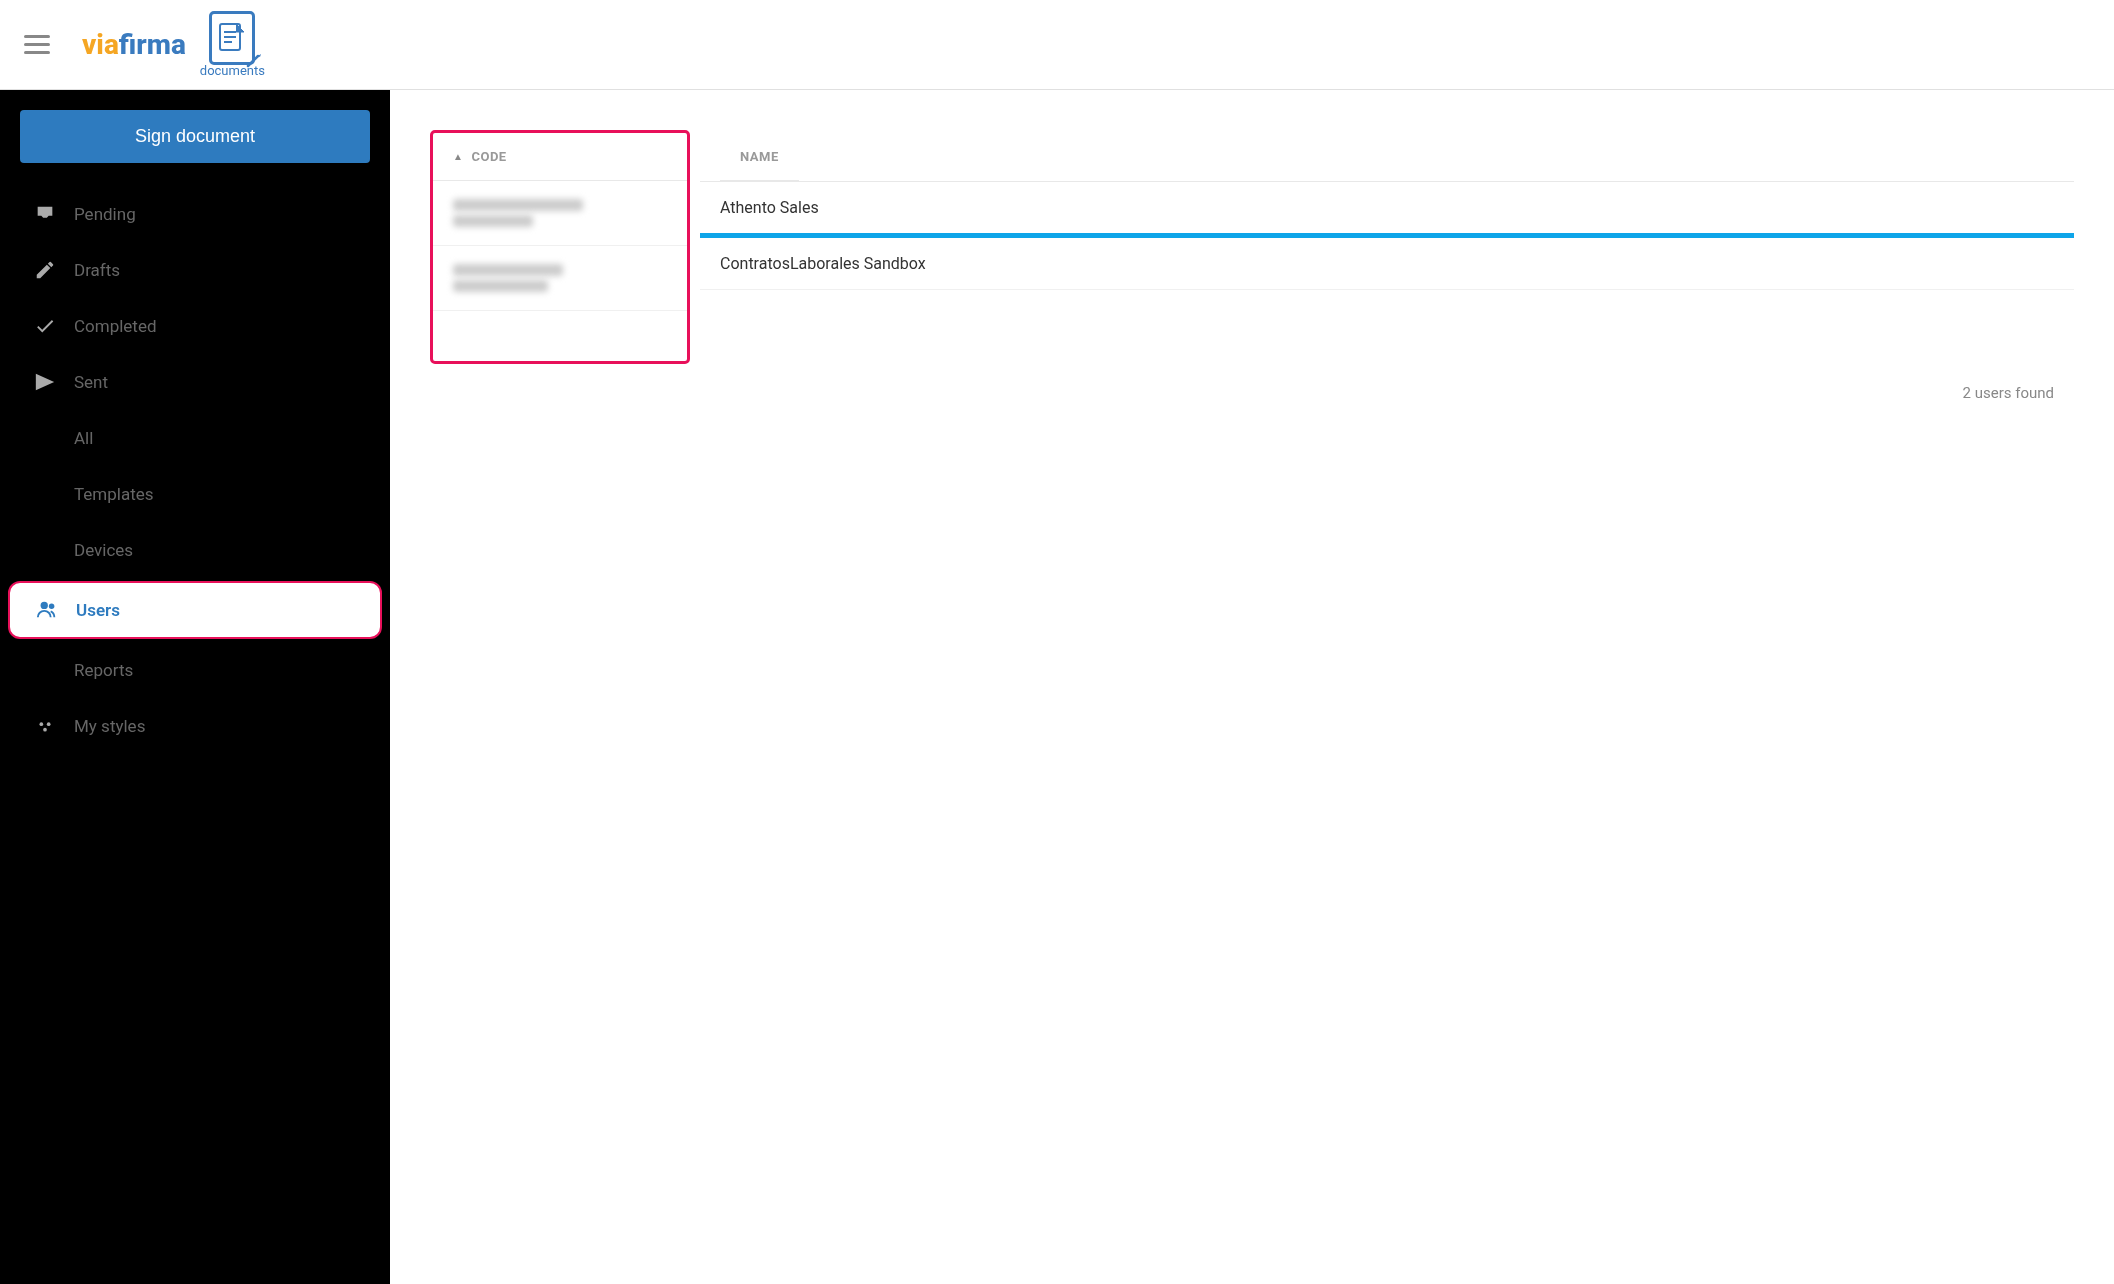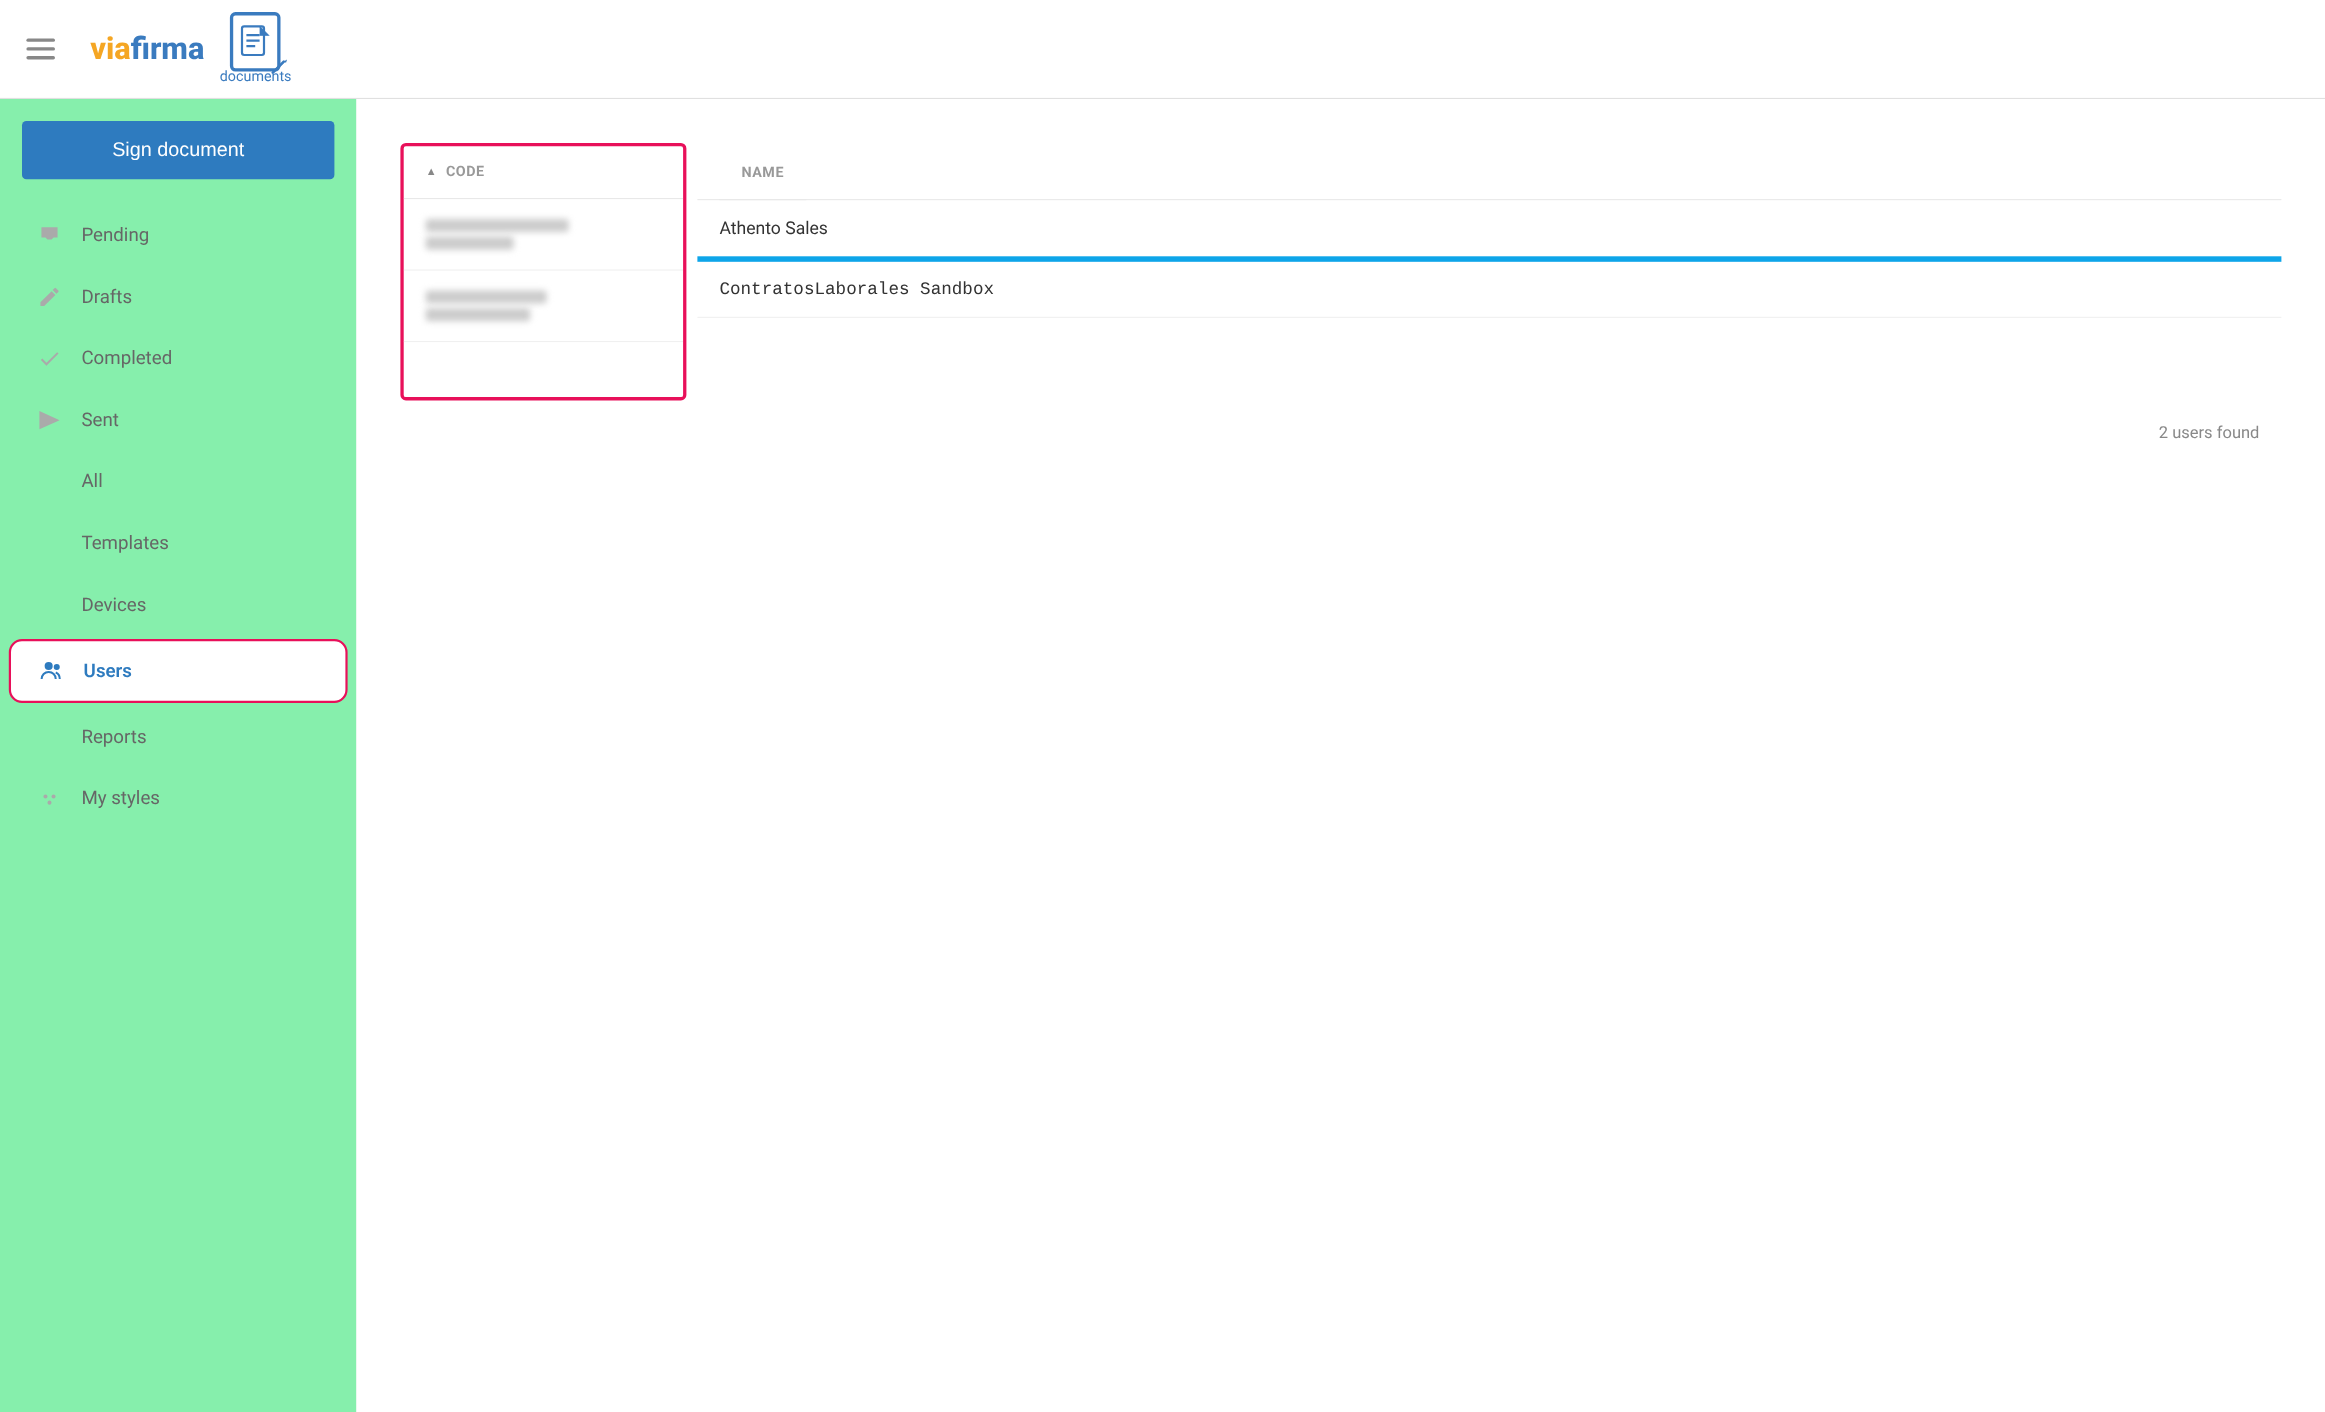--- a/index.html
+++ b/index.html
@@ -19,22 +19,22 @@
       display: flex; flex-direction: column; gap: 5px; cursor: pointer; margin-right: 20px;
     }
     .hamburger span { width: 26px; height: 3px; background: #888; border-radius: 2px; display: block; }
     .logo-area { display: flex; align-items: center; gap: 8px; margin-left: 12px; }
 
     
     .layout { display: flex; flex: 1; overflow: hidden; }
 
     
     .sidebar {
-      width: 324px;
-      background: #86efac;
+      width: 390px;
+      background: #000000;
       flex-shrink: 0;
       padding: 20px 0;
       overflow-y: auto;
     }
     .sign-btn {
       display: block;
       margin: 0 20px 24px 20px;
       background: #2e7bbf;
       color: #fff;
       border: none;
@@ -309,21 +309,21 @@
 
       <div class="users-table-right">
         <div style="border-bottom: 1px solid #e8e8e8; padding: 16px 20px;">
           <span class="name-header" style="font-size:13px;font-weight:700;color:#999;letter-spacing:0.5px;">NAME</span>
         </div>
 
         <div style="padding: 16px 20px; border-bottom: 5px solid #0ea5e9; font-size:16px; color:#333;">
           <span>Athento Sales</span>
         </div>
 
-        <div style="padding: 16px 20px; border-bottom: 1px solid #f0f0f0; font-size:16px; color:#333;font-family:Liberation Mono, monospace;">
+        <div style="padding: 16px 20px; border-bottom: 1px solid #f0f0f0; font-size:16px; color:#333;">
           <span>ContratosLaborales Sandbox</span>
         </div>
       </div>
     </div>
 
     <div class="found-text">2 users found</div>
   </div>
 
 </div>
 

